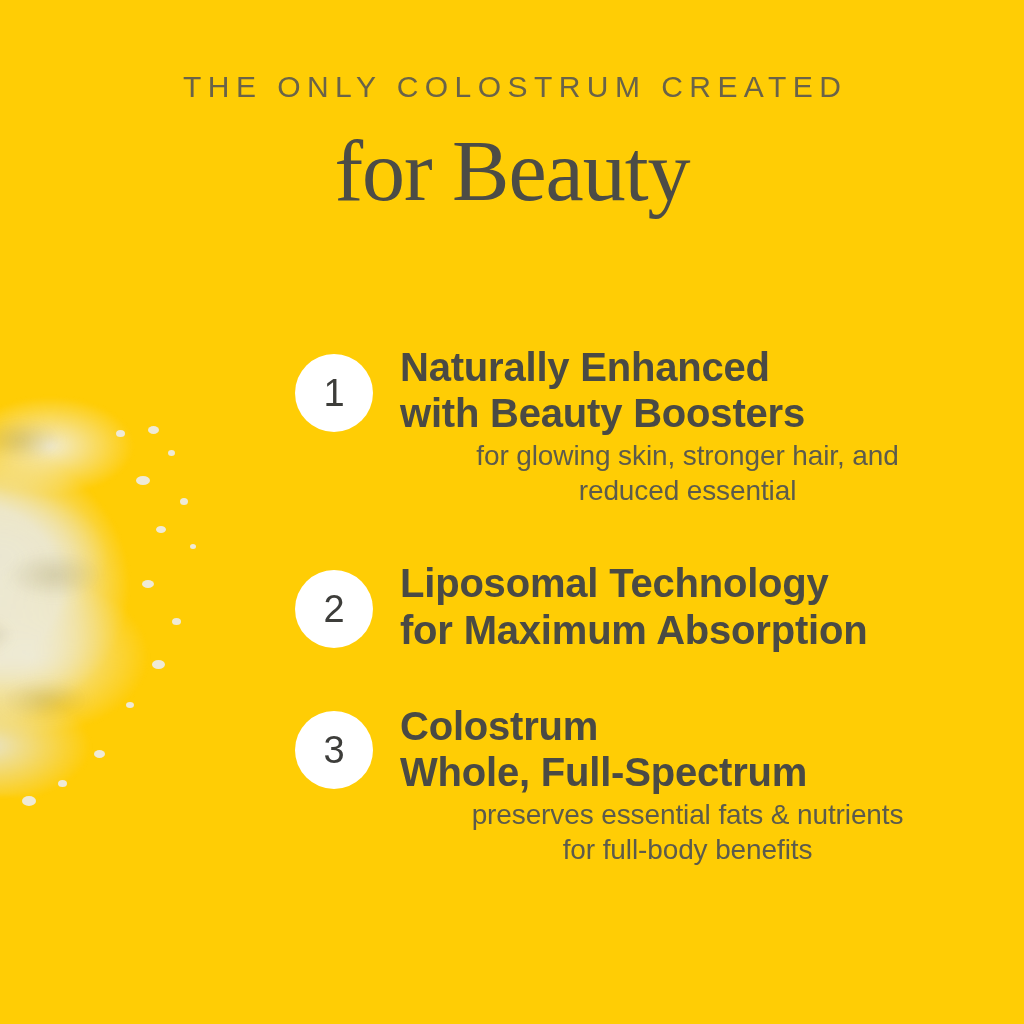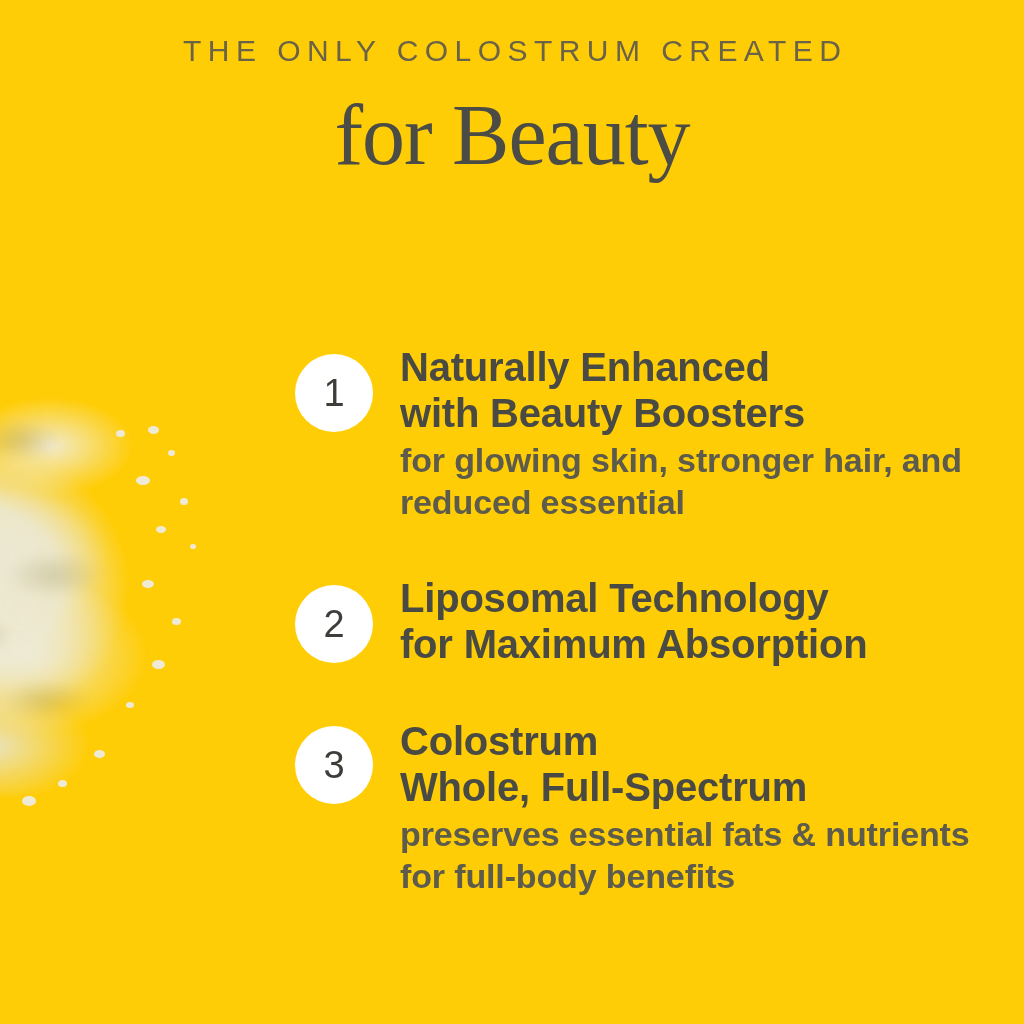--- a/index.html
+++ b/index.html
@@ -15,21 +15,21 @@
     background: var(--bg, #FFCD05);
     font-family: "Liberation Sans", sans-serif;
     -webkit-font-smoothing: antialiased;
   }
 
   
   #header {
     position: absolute;
     top: 0; left: 0; right: 0;
     text-align: center;
-    padding-top: 36px;
+    padding-top: 72px;
   }
   #eyebrow {
     font-family: "Liberation Sans", sans-serif;
     font-size: 30px;
     font-weight: 300;
     letter-spacing: 0.215em;
     color: #6A6348;
     text-indent: 0.215em;
     line-height: 1;
     white-space: nowrap;
@@ -126,26 +126,27 @@
   .item-title {
     font-family: "Liberation Sans", sans-serif;
     font-size: 40px;
     font-weight: bold;
     color: #4A4A44;
     line-height: 1.16;
     letter-spacing: -0.005em;
   }
   .item-sub {
     font-family: "Liberation Sans", sans-serif;
-    font-size: 34px;
-    font-weight: 700;
+    font-size: 28px;
+    font-weight: 400;
     color: #5C5B4C;
     line-height: 1.24;
     margin-top: 2px;
     letter-spacing: -0.004em;
+    text-align: center;
   }
   .item-1 .badge { top: 10px; }
   .item-2 .badge { top: 10px; }
   .item-3 .badge { top: 8px; }
   .item-2 { margin-top: 52px; }
   .item-3 { margin-top: 50px; }
 </style>
 </head>
 <body>
 

